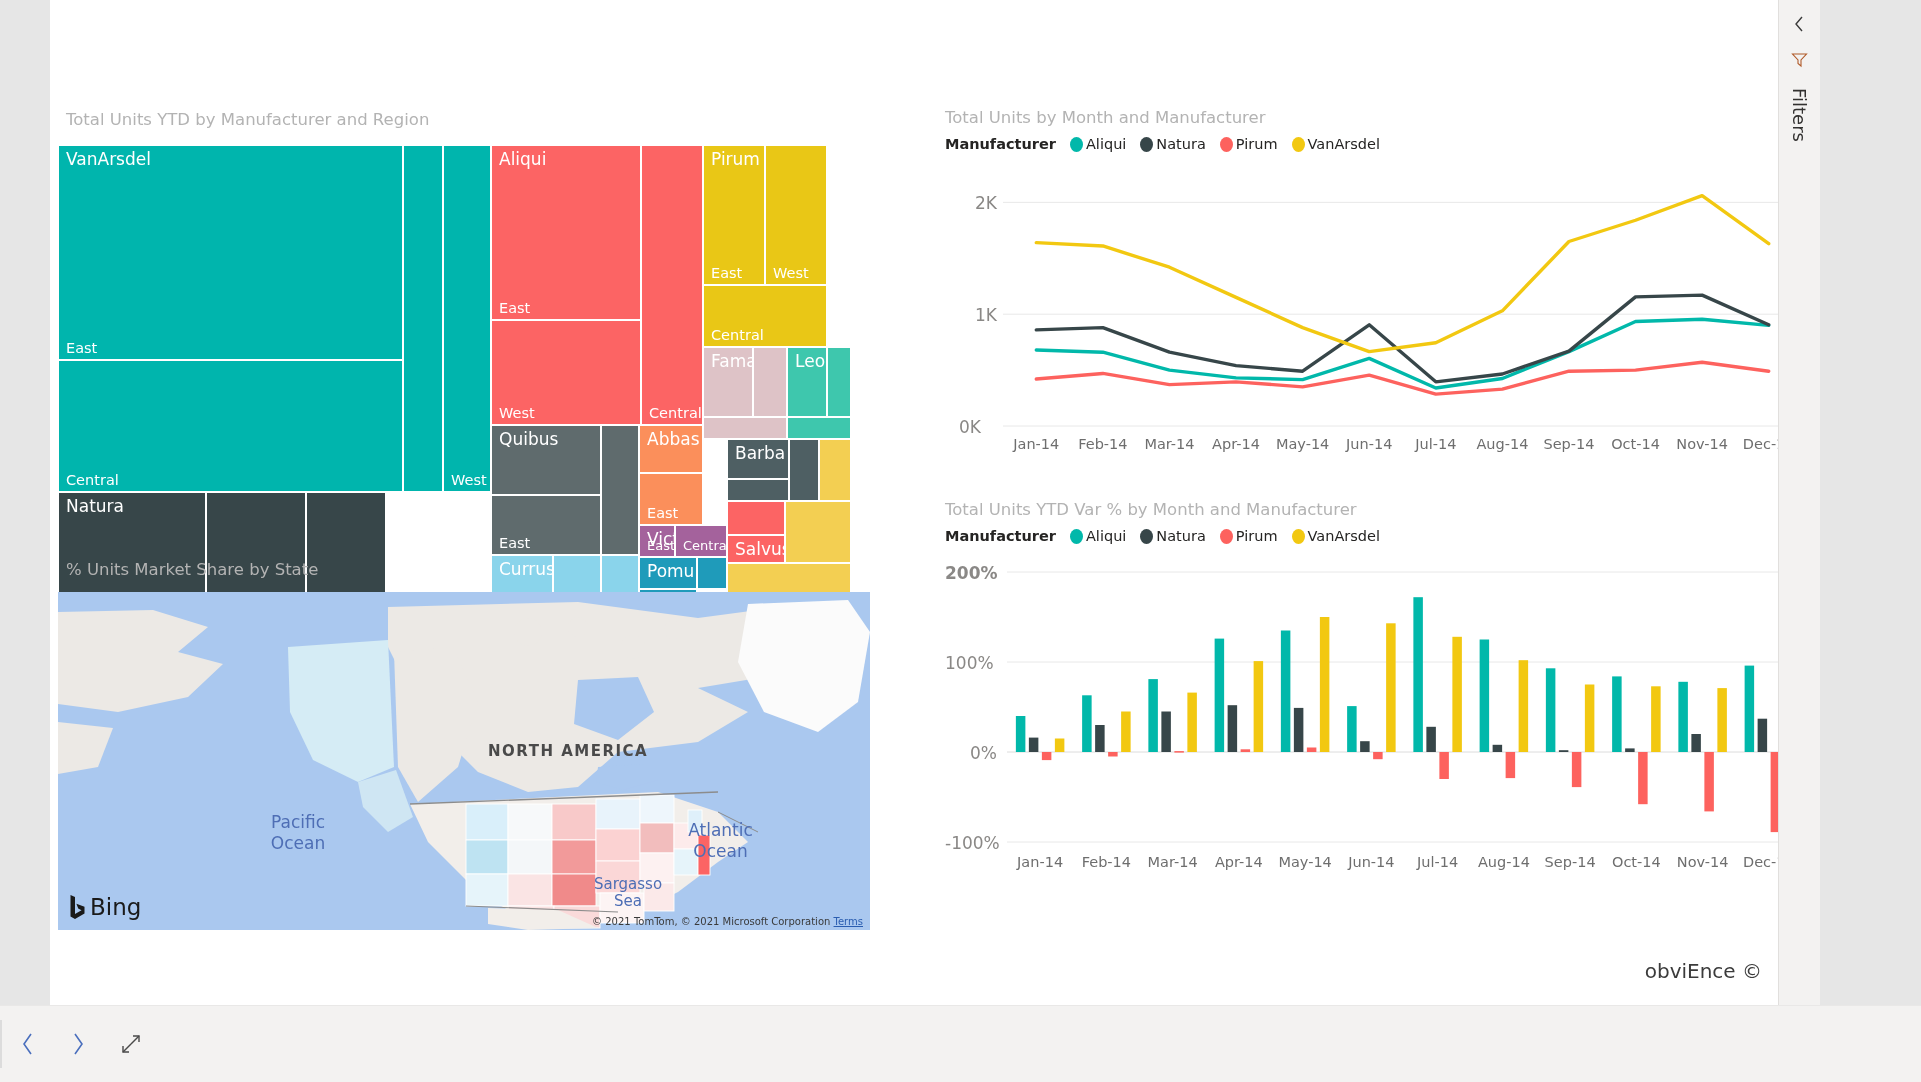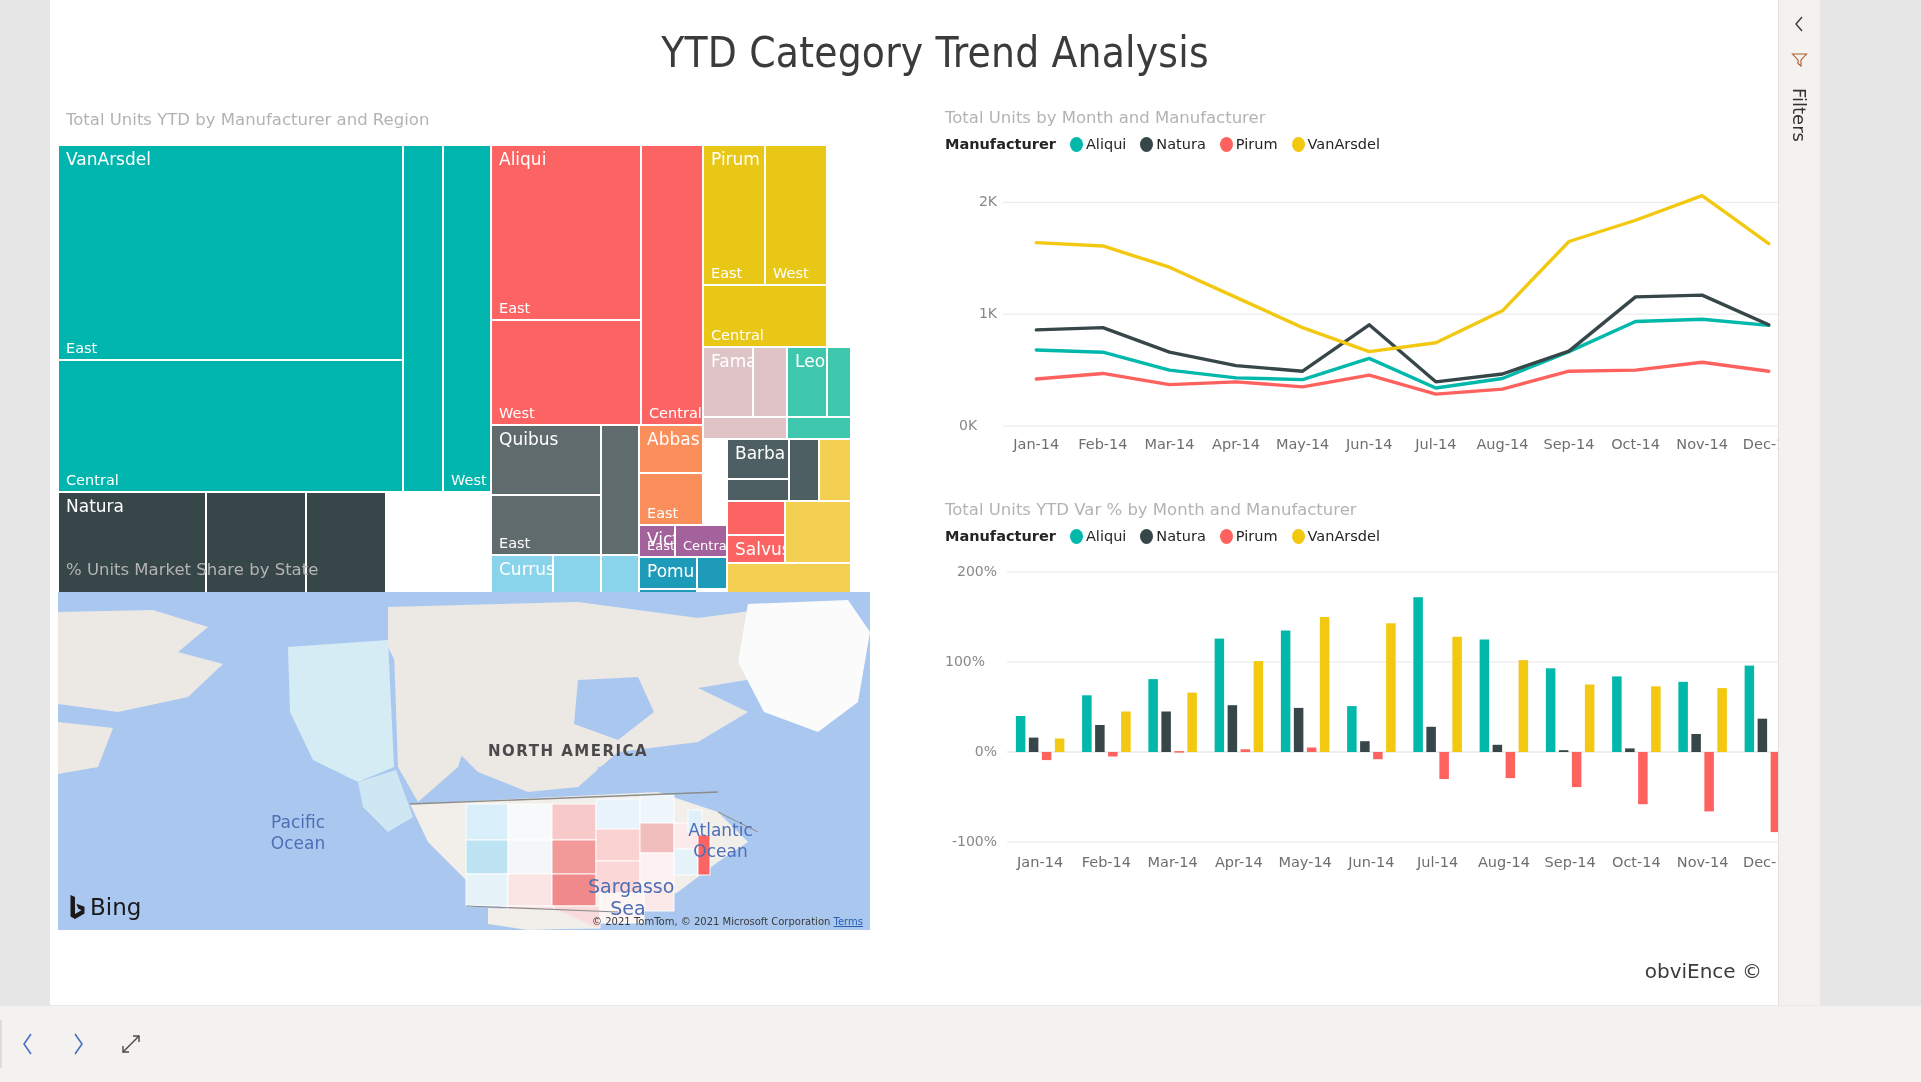--- a/index.html
+++ b/index.html
@@ -65,21 +65,21 @@
 
   
   #line-wrap { position: absolute; left: 895px; top: 108px; width: 865px; height: 360px; }
   #bar-wrap  { position: absolute; left: 895px; top: 500px; width: 865px; height: 400px; }
 
   .legend { position: absolute; display: flex; align-items: center; gap: 4px; font-size: 14.5px; color: #252423; }
   .legend .lg-title { font-weight: bold; margin-right: 10px; }
   .legend .lg-item { display: flex; align-items: center; gap: 3px; margin-right: 10px; }
   .legend .dot { width: 13px; height: 15px; border-radius: 50%; display: inline-block; }
 
-  .axis-lbl { position: absolute; font-size: 14px; color: #8a8886; white-space: nowrap; }
+  .axis-lbl { position: absolute; font-size: 17px; color: #8a8886; white-space: nowrap; }
   .x-lbl { position: absolute; font-size: 14.5px; color: #6e6e6e; text-align: center; }
 
   
   .obvience {
     position: absolute; right: 58px; bottom: 22px; font-size: 20px; color: #3b3b3b;
   }
   .scroll-thumb {
     position: absolute; right: 2px; bottom: 18px; width: 9px; height: 40px;
     background: #c8c8c8; border-radius: 1px;
   }
@@ -109,21 +109,20 @@
 
   svg { display: block; }
 </style>
 </head>
 <body>
 
 <div id="app">
 
   <div class="canvas">
 
-    <div class="report-title">YTD Category Trend Analysis</div>
 
     <div id="treemap-wrap">
       <div class="vis-title" style="left:8px; top:0;">Total Units YTD by Manufacturer and Region</div>
       <div id="treemap">
           <div class="tm-cell" style="left: 0px; top: 0px; width: 345px; height: 215px; background: rgb(0, 181, 173);">
             <span class="tm-grp-label">VanArsdel</span>
             <span class="tm-reg-label">East</span>
           </div>
           <div class="tm-cell" style="left: 0px; top: 215px; width: 345px; height: 132px; background: rgb(0, 181, 173);">
             <span class="tm-reg-label">Central</span>
@@ -277,21 +276,21 @@
 
           <path d="M430,316 L500,318 L540,336 L470,338 L430,332 Z" fill="#f2eeea"></path>
 
           <path d="M352,212 L660,200" stroke="#8c8c8c" stroke-width="1.4" fill="none"></path>
           <path d="M408,314 L560,320" stroke="#8c8c8c" stroke-width="1.2" fill="none"></path>
           <path d="M660,220 L700,240" stroke="#8c8c8c" stroke-width="1" fill="none"></path>
         </svg>
         <div class="na-label" style="left:430px; top:150px;">NORTH AMERICA</div>
         <div class="map-label" style="left:195px; top:220px; text-align:center; width:90px; line-height:1.25;">Pacific Ocean</div>
         <div class="map-label" style="left:615px; top:228px; text-align:center; width:95px; line-height:1.25;">Atlantic Ocean</div>
-        <div class="map-label" style="left:530px; top:284px; text-align:center; width:80px; line-height:1.15; font-size:19px;">Sargasso Sea</div>
+        <div class="map-label" style="left:530px; top:284px; text-align:center; width:80px; line-height:1.15; font-size:15px;">Sargasso Sea</div>
         <div class="bing-logo">
           <span class="bing-mark">
             <svg width="15" height="26" viewBox="0 0 15 26">
                 <path d="M0.5,1 L5,3 L5,20 L11.5,16.3 L8.2,14.6 L6.4,9.8 L14.5,12.8 L14.5,19.6 L5,25 L0.5,22.4 Z" fill="#1a1a1a"></path>
               </svg>
           </span>
           <span>Bing</span>
         </div>
         <div class="map-attrib">
           <span>© 2021 TomTom, © 2021 Microsoft Corporation</span>
@@ -421,21 +420,21 @@
             <rect x="759.375" y="192" width="9.5" height="59.400000000000006" fill="#fd625e"></rect>
             <rect x="772.375" y="128.10000000000002" width="9.5" height="63.89999999999998" fill="#f2c811"></rect>
             <rect x="799.625" y="105.6" width="9.5" height="86.4" fill="#01b8aa"></rect>
             <rect x="812.625" y="158.7" width="9.5" height="33.30000000000001" fill="#374649"></rect>
             <rect x="825.625" y="192" width="9.5" height="80.10000000000002" fill="#fd625e"></rect>
             <rect x="838.625" y="143.4" width="9.5" height="48.599999999999994" fill="#f2c811"></rect>
           </svg>
           <div class="axis-lbl" style="left: 0px; top: 273px; width: 52px; text-align: right;">-100%</div>
           <div class="axis-lbl" style="left: 0px; top: 183px; width: 52px; text-align: right;">0%</div>
           <div class="axis-lbl" style="left: 0px; top: 93px; width: 52px; text-align: left;">100%</div>
-          <div class="axis-lbl" style="left: 0px; top: 3px; width: 52px; text-align: right;">200%</div>
+          <div class="axis-lbl" style="left: 0px; top: 3px; width: 52px; text-align: center; font-weight: bold;">200%</div>
           <div class="x-lbl" style="left: 59.125px; top: 294px; width: 72px;">Jan-14</div>
           <div class="x-lbl" style="left: 125.375px; top: 294px; width: 72px;">Feb-14</div>
           <div class="x-lbl" style="left: 191.625px; top: 294px; width: 72px;">Mar-14</div>
           <div class="x-lbl" style="left: 257.875px; top: 294px; width: 72px;">Apr-14</div>
           <div class="x-lbl" style="left: 324.125px; top: 294px; width: 72px;">May-14</div>
           <div class="x-lbl" style="left: 390.375px; top: 294px; width: 72px;">Jun-14</div>
           <div class="x-lbl" style="left: 456.625px; top: 294px; width: 72px;">Jul-14</div>
           <div class="x-lbl" style="left: 522.875px; top: 294px; width: 72px;">Aug-14</div>
           <div class="x-lbl" style="left: 589.125px; top: 294px; width: 72px;">Sep-14</div>
           <div class="x-lbl" style="left: 655.375px; top: 294px; width: 72px;">Oct-14</div>

